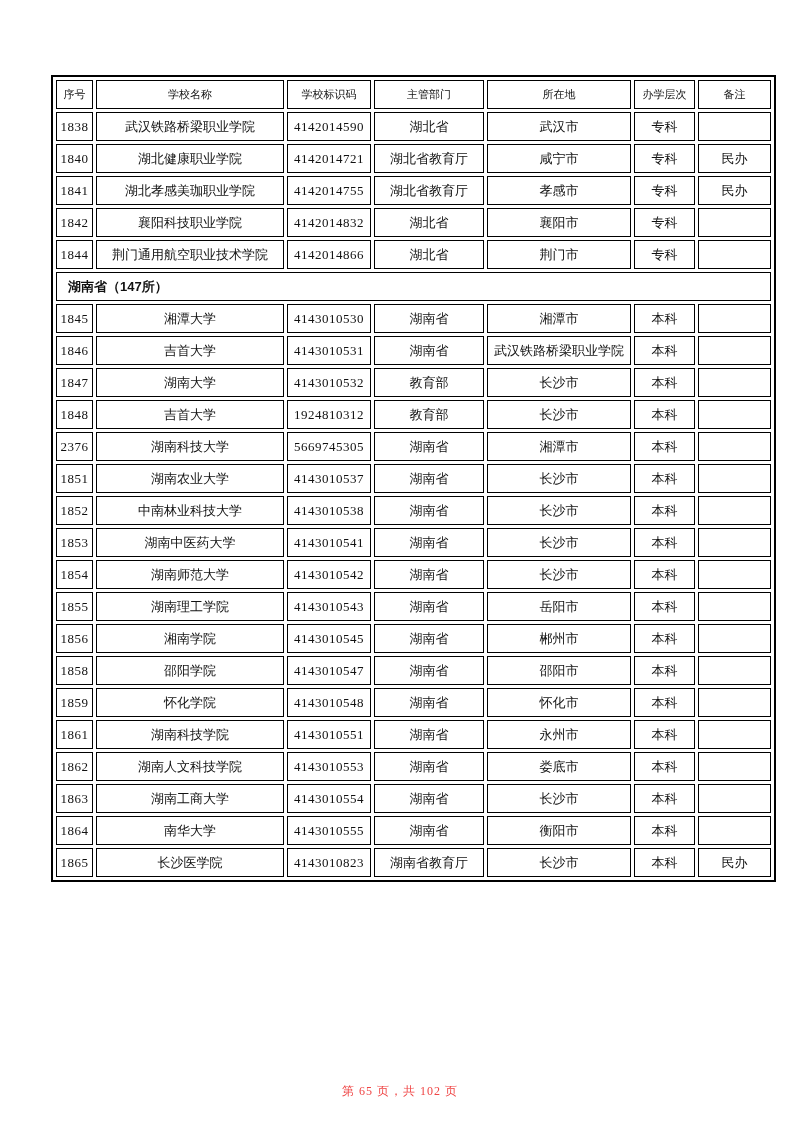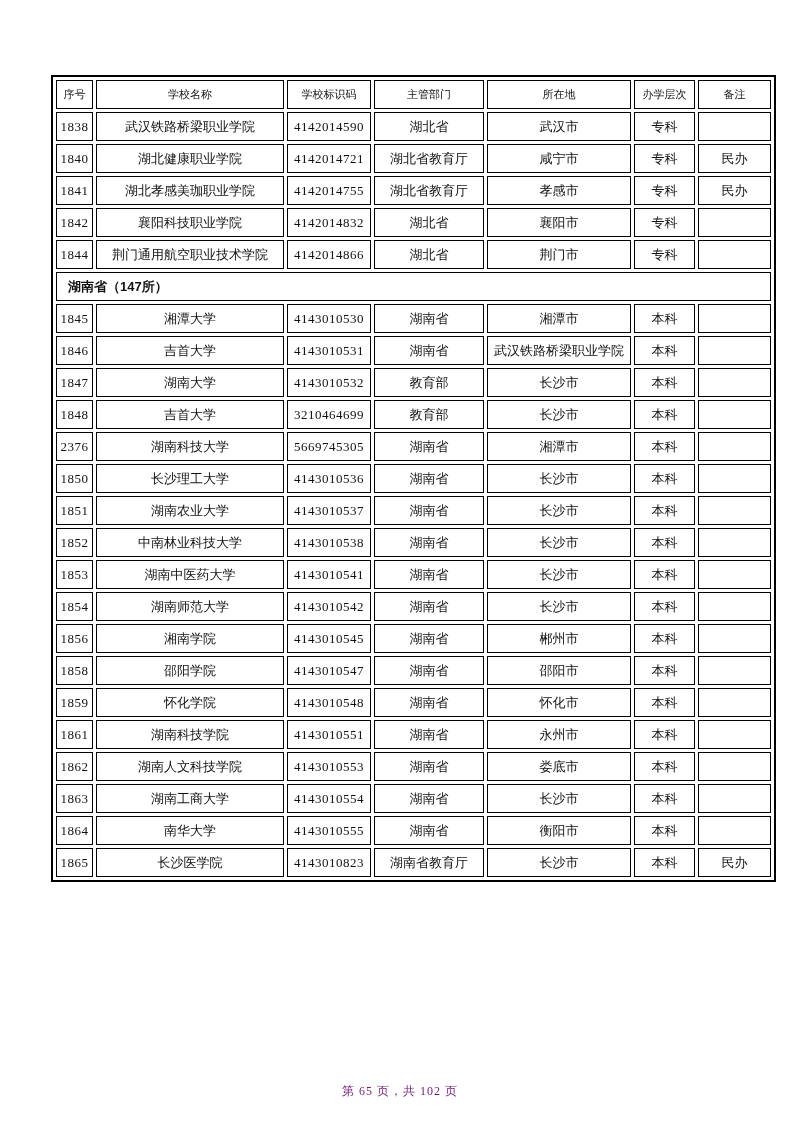--- a/index.html
+++ b/index.html
@@ -57,21 +57,21 @@
     font-size: 13px;
   }
   .footer {
     position: absolute;
     left: 0;
     top: 1083px;
     width: 800px;
     text-align: center;
     font-size: 12px;
     letter-spacing: 1px;
-    color: #701a75;
+    color: #ef4444;
   }
 </style>
 </head>
 <body>
 
 <div class="page">
 
   <table class="doc-table">
     <colgroup>
       <col style="width:37px">
@@ -165,45 +165,36 @@
           <td class="name">湖南大学</td>
           <td class="code">4143010532</td>
           <td class="authority">教育部</td>
           <td class="location">长沙市</td>
           <td class="level">本科</td>
           <td class="note"></td>
         </tr>
         <tr>
           <td class="seq">1848</td>
           <td class="name">吉首大学</td>
-          <td class="code">3210464699</td>
+          <td class="code">1924810312</td>
           <td class="authority">教育部</td>
           <td class="location">长沙市</td>
           <td class="level">本科</td>
           <td class="note"></td>
         </tr>
         <tr>
           <td class="seq">2376</td>
           <td class="name">湖南科技大学</td>
           <td class="code">5669745305</td>
           <td class="authority">湖南省</td>
           <td class="location">湘潭市</td>
           <td class="level">本科</td>
           <td class="note"></td>
         </tr>
         <tr>
-          <td class="seq">1850</td>
-          <td class="name">长沙理工大学</td>
-          <td class="code">4143010536</td>
-          <td class="authority">湖南省</td>
-          <td class="location">长沙市</td>
-          <td class="level">本科</td>
-          <td class="note"></td>
-        </tr>
-        <tr>
           <td class="seq">1851</td>
           <td class="name">湖南农业大学</td>
           <td class="code">4143010537</td>
           <td class="authority">湖南省</td>
           <td class="location">长沙市</td>
           <td class="level">本科</td>
           <td class="note"></td>
         </tr>
         <tr>
           <td class="seq">1852</td>
@@ -222,20 +213,29 @@
           <td class="location">长沙市</td>
           <td class="level">本科</td>
           <td class="note"></td>
         </tr>
         <tr>
           <td class="seq">1854</td>
           <td class="name">湖南师范大学</td>
           <td class="code">4143010542</td>
           <td class="authority">湖南省</td>
           <td class="location">长沙市</td>
+          <td class="level">本科</td>
+          <td class="note"></td>
+        </tr>
+        <tr>
+          <td class="seq">1855</td>
+          <td class="name">湖南理工学院</td>
+          <td class="code">4143010543</td>
+          <td class="authority">湖南省</td>
+          <td class="location">岳阳市</td>
           <td class="level">本科</td>
           <td class="note"></td>
         </tr>
         <tr>
           <td class="seq">1856</td>
           <td class="name">湘南学院</td>
           <td class="code">4143010545</td>
           <td class="authority">湖南省</td>
           <td class="location">郴州市</td>
           <td class="level">本科</td>

